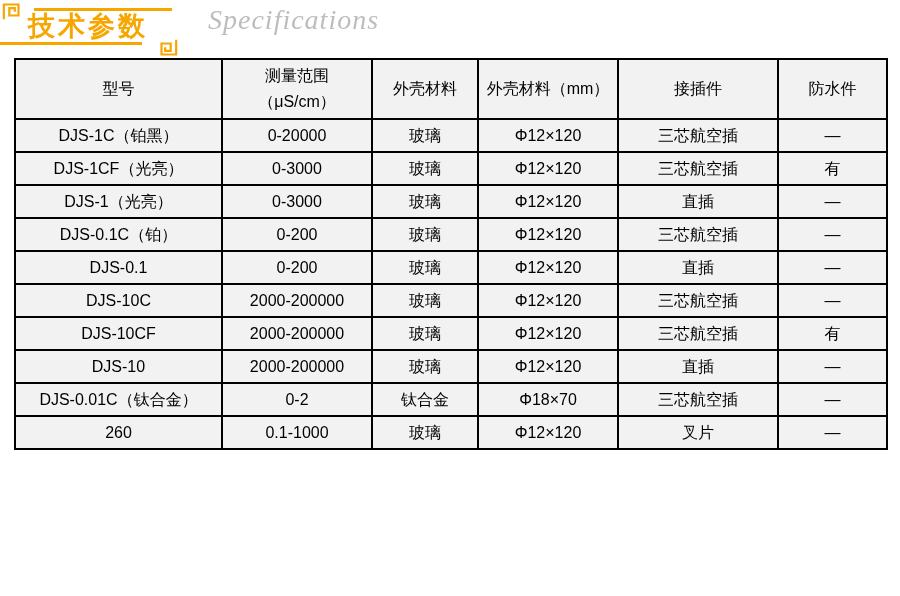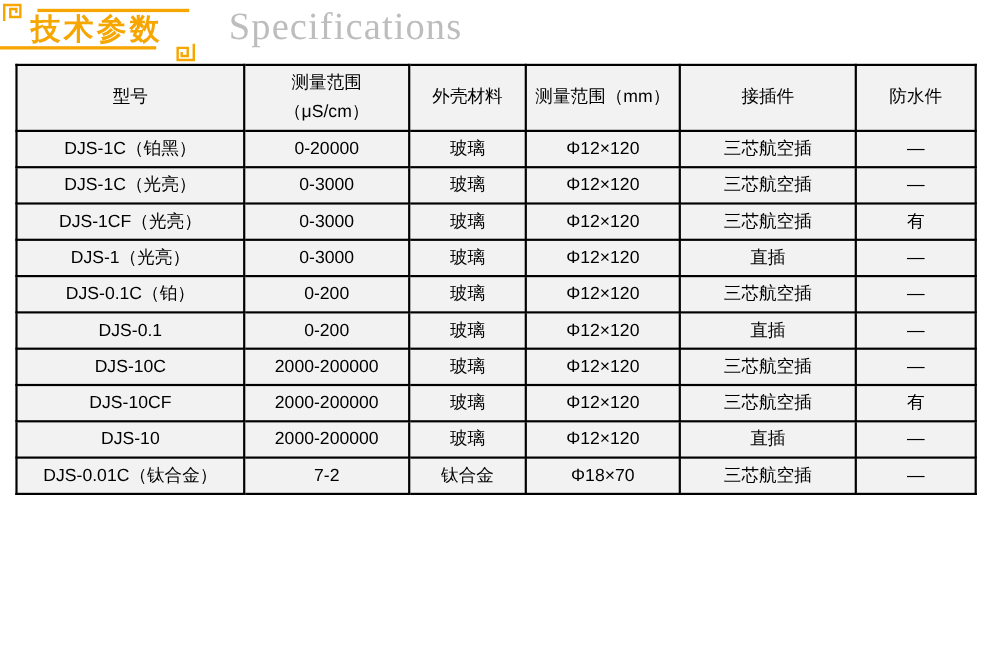--- a/index.html
+++ b/index.html
@@ -28,21 +28,21 @@
   }
   .frame-line{position:absolute;height:3px;background:var(--accent);}
   .frame-line.top{top:4px;left:28px;right:-6px;}
   .frame-line.bottom{bottom:3px;left:-6px;right:24px;}
   .ornament{position:absolute;width:22px;height:22px;display:block;}
   .ornament svg{display:block;width:100%;height:100%;}
   .ornament.tl{top:-5px;left:-4px;}
   .ornament.br{bottom:-12px;right:-12px;}
   .title-en{
     font-family:"Liberation Serif","DejaVu Serif",serif;
-    font-size:35px;color:var(--subtitle);
+    font-style:italic;font-size:28px;color:var(--subtitle);
     letter-spacing:1px;
   }
 
   
   table{
     border-collapse:collapse;table-layout:fixed;
     width:872px;margin:2px 0 0 14px;
     border:2px solid var(--border);
   }
   th,td{
@@ -86,37 +86,29 @@
       <col style="width:106px">
       <col style="width:140px">
       <col style="width:160px">
       <col style="width:109px">
     </colgroup>
     <thead>
       <tr>
         <th>型号</th>
         <th>测量范围（μS/cm）</th>
         <th>外壳材料</th>
-        <th>测量范围（mm）</th>
+        <th>外壳材料（mm）</th>
         <th>接插件</th>
         <th>防水件</th>
       </tr>
     </thead>
     <tbody id="spec-body">
         <tr>
           <td>DJS-1C（铂黑）</td>
           <td>0-20000</td>
-          <td>玻璃</td>
-          <td>Φ12×120</td>
-          <td>三芯航空插</td>
-          <td>—</td>
-        </tr>
-        <tr>
-          <td>DJS-1C（光亮）</td>
-          <td>0-3000</td>
           <td>玻璃</td>
           <td>Φ12×120</td>
           <td>三芯航空插</td>
           <td>—</td>
         </tr>
         <tr>
           <td>DJS-1CF（光亮）</td>
           <td>0-3000</td>
           <td>玻璃</td>
           <td>Φ12×120</td>
@@ -166,22 +158,30 @@
         <tr>
           <td>DJS-10</td>
           <td>2000-200000</td>
           <td>玻璃</td>
           <td>Φ12×120</td>
           <td>直插</td>
           <td>—</td>
         </tr>
         <tr>
           <td>DJS-0.01C（钛合金）</td>
-          <td>7-2</td>
+          <td>0-2</td>
           <td>钛合金</td>
           <td>Φ18×70</td>
           <td>三芯航空插</td>
+          <td>—</td>
+        </tr>
+        <tr>
+          <td>260</td>
+          <td>0.1-1000</td>
+          <td>玻璃</td>
+          <td>Φ12×120</td>
+          <td>叉片</td>
           <td>—</td>
         </tr>
       </tbody>
   </table>
 
 </div>
 
 </body></html>

